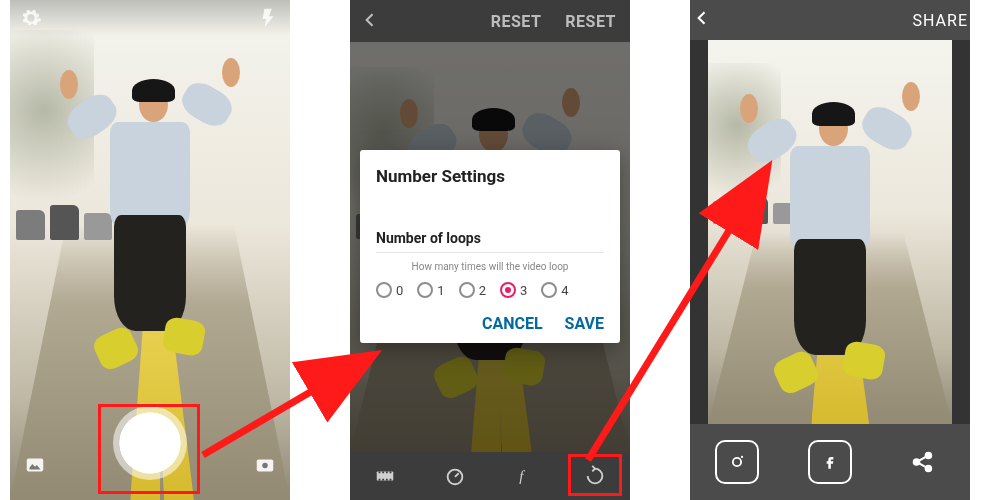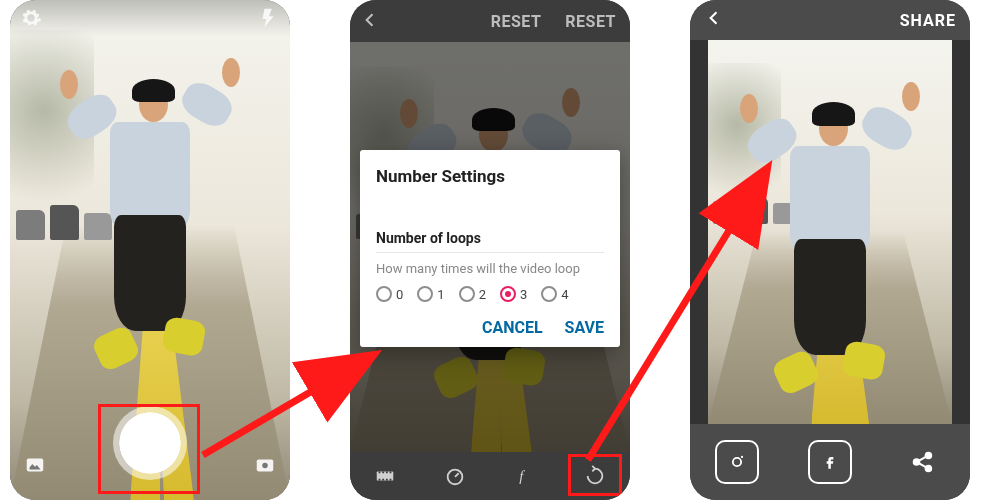--- a/index.html
+++ b/index.html
@@ -17,21 +17,20 @@
     padding: 0 10px;
     height: 100%;
     align-items: stretch;
   }
   .screen {
     width: 280px;
     height: 500px;
     position: relative;
     background: #333;
     overflow: hidden;
-    border-radius: 26px;
   }
   
   .photo {
     position: absolute;
     inset: 0;
     background:
       linear-gradient(180deg,#f4f4ee 0%,#ece7db 45%,#bfb8a5 80%,#8e8876 100%);
   }
   .road {
     position:absolute;left:0;right:0;bottom:0;height:55%;
@@ -101,36 +100,36 @@
     background:#3c3c3c;display:flex;align-items:center;justify-content:space-around;
     color:#cfcfcf;}
   .tool{width:26px;height:26px;display:flex;align-items:center;justify-content:center;cursor:pointer;}
 
   .dialog{position:absolute;left:10px;right:10px;top:150px;
     background:#fff;border-radius:3px;padding:16px 16px 10px;
     box-shadow:0 6px 24px rgba(0,0,0,.35);}
   .dialog h3{font-size:17px;font-weight:700;color:#222;margin-bottom:14px;}
   .dialog h4{font-size:14px;font-weight:700;color:#222;margin-bottom:6px;margin-top:44px;}
   .dialog hr{border:none;border-top:1px solid #e6e6e6;margin:4px 0 8px;}
-  .dialog .help{font-size:13px;color:#888;margin-bottom:10px;}
+  .dialog .help{font-size:10px;color:#888;margin-bottom:10px;text-align:center;}
   .radios{display:flex;gap:14px;margin-bottom:16px;}
   .radio{display:flex;align-items:center;gap:4px;font-size:13px;color:#444;cursor:pointer;}
   .rdot{width:16px;height:16px;border:2px solid #8d8d8d;border-radius:50%;
     display:inline-block;position:relative;}
   .radio.sel .rdot{border-color:#e91e63;}
   .radio.sel .rdot::after{content:"";position:absolute;inset:3px;
     background:#e91e63;border-radius:50%;}
   .dactions{display:flex;justify-content:flex-end;gap:22px;
     font-weight:700;font-size:16px;color:#0369a1;}
   .dactions span{cursor:pointer;}
 
   
   .s3 .topbar3{position:absolute;top:0;left:0;right:0;height:40px;
     background:#4b4b4b;display:flex;align-items:center;justify-content:space-between;
-    padding:0 14px;color:#fff;font-weight:700;letter-spacing:1px;}
+    padding:0 2px;color:#fff;font-weight:400;letter-spacing:1px;}
   .s3 .photo{top:40px;bottom:76px;left:18px;right:18px;}
   .s3 .photo .road{height:50%;}
   .s3 .shbar{position:absolute;bottom:0;left:0;right:0;height:76px;
     background:#4b4b4b;display:flex;align-items:center;justify-content:space-around;}
   .shbtn{width:44px;height:44px;border:2px solid #fff;border-radius:10px;
     display:flex;align-items:center;justify-content:center;color:#fff;cursor:pointer;}
   .shbtn.noframe{border:none;}
 
   
   .hl{position:absolute;border:3px solid #ff1a1a;pointer-events:none;}

